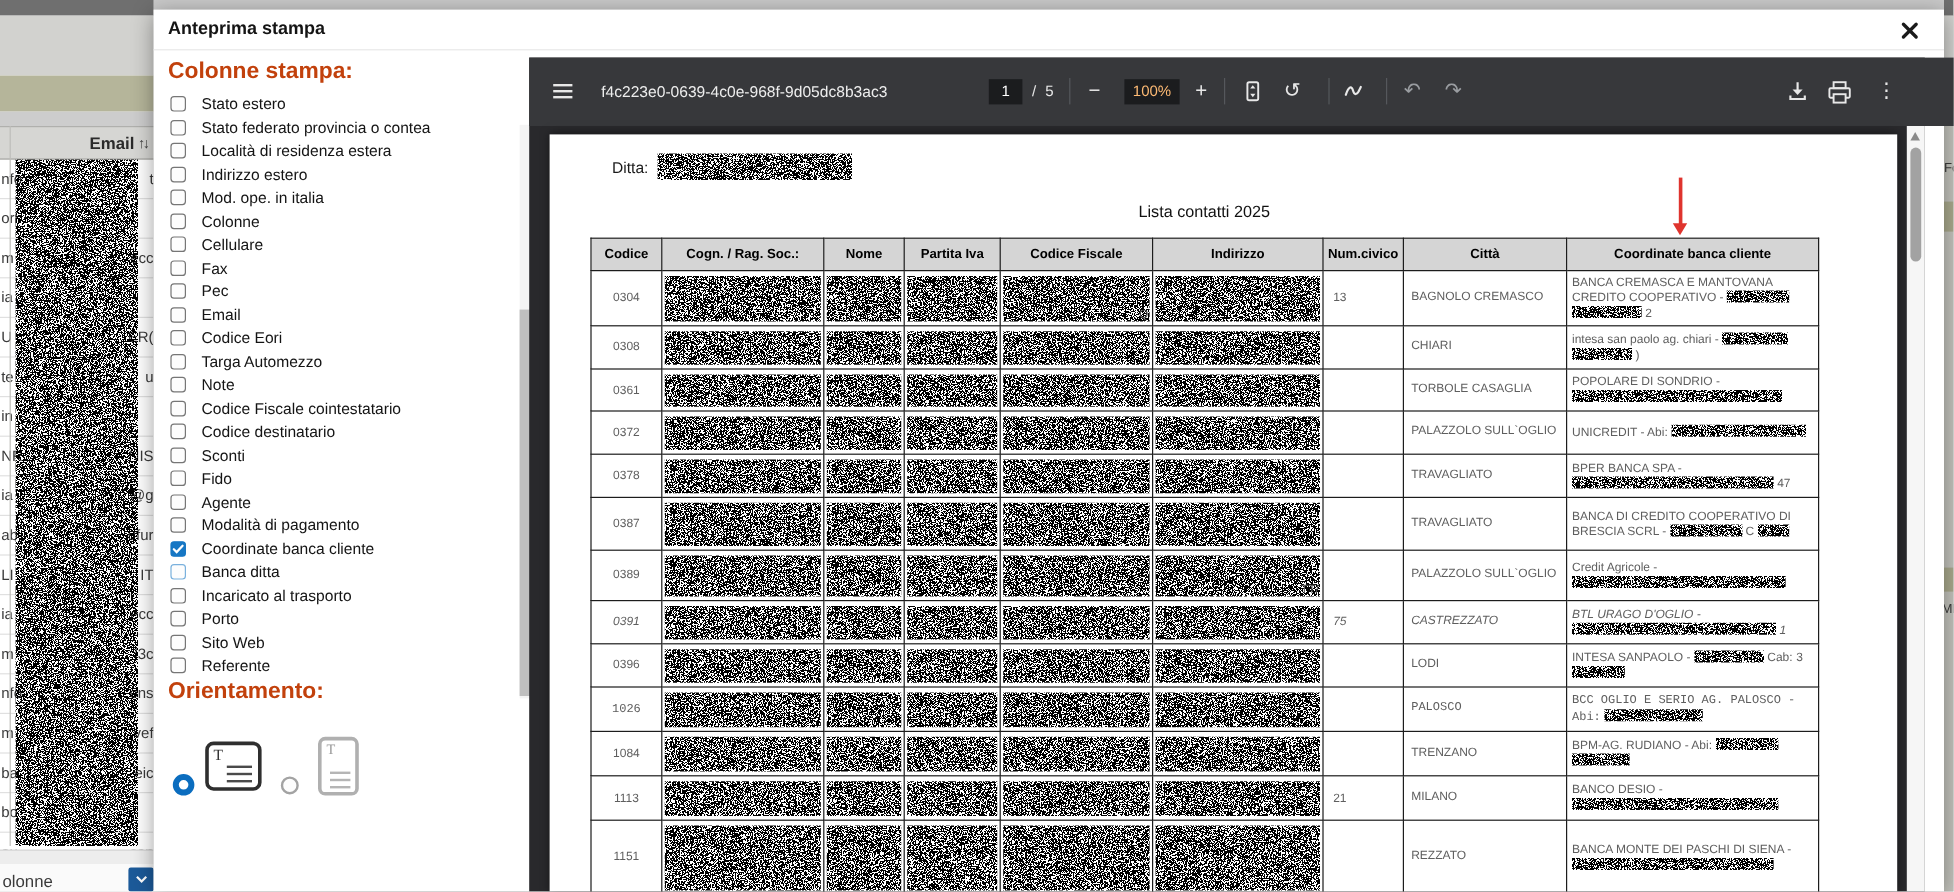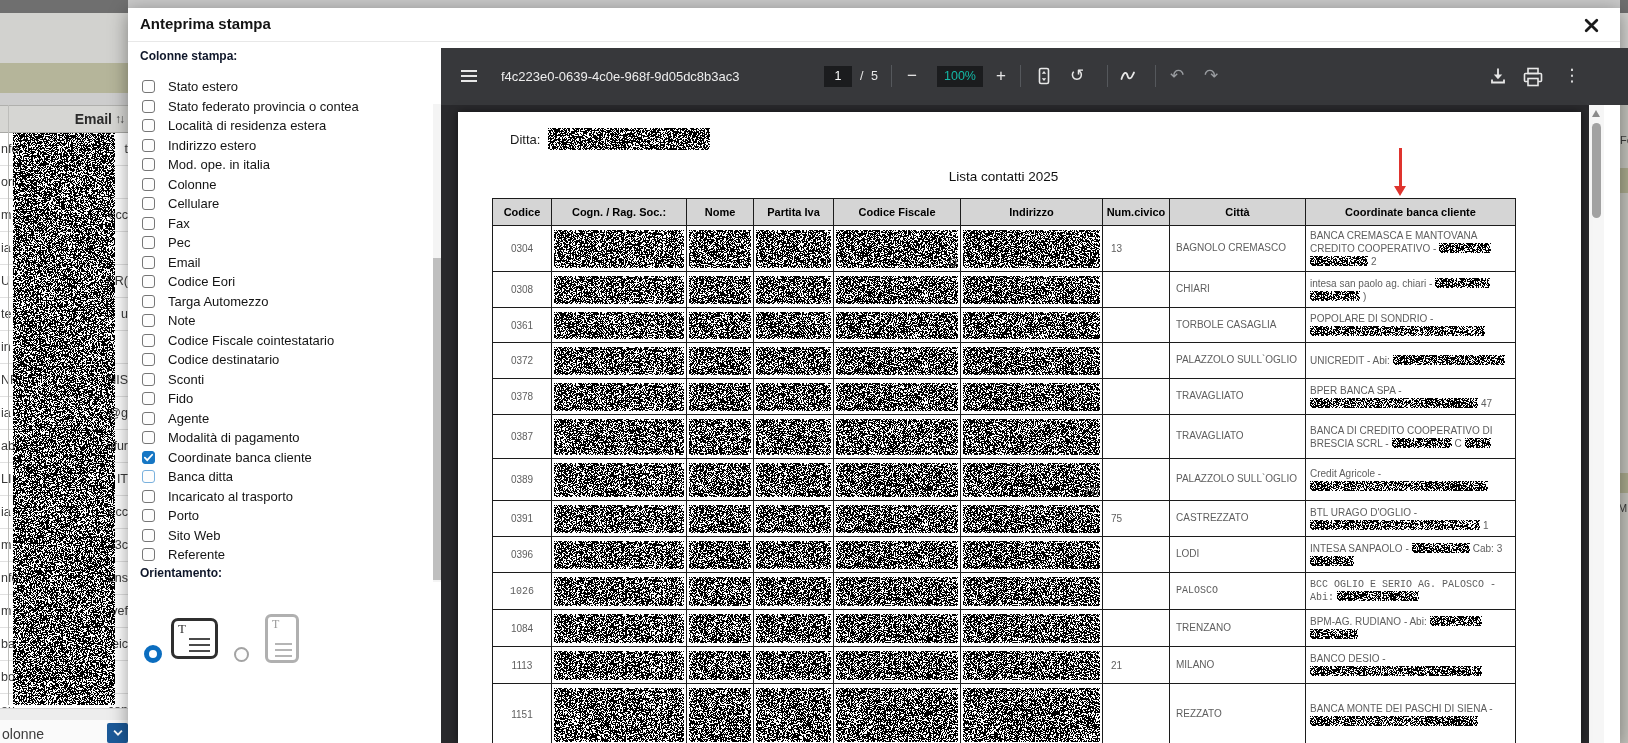--- a/index.html
+++ b/index.html
@@ -38,21 +38,21 @@
   .bg-right .rb-k3 { position: absolute; left: 0; top: 473px; width: 8px; height: 20px; background: #abab8e; }
   .bg-right .rfrag1 { position: absolute; left: 0; top: 134px; font-size: 11px; color: #3b3b3b; }
   .bg-right .rfrag2 { position: absolute; left: -2px; top: 502px; font-size: 11px; color: #3b3b3b; }
 
   
   .dialog { position: absolute; left: 128px; top: 8px; width: 1492px; height: 735px; background: #fff;
             box-shadow: 0 4px 18px rgba(0,0,0,.4); z-index: 5; }
   .dlg-title { position: absolute; left: 12px; top: 7px; font-size: 15px; font-weight: bold; color: #141414; }
   .dlg-close { position: absolute; left: 1452px; top: 6px; width: 22px; height: 22px; display: flex; align-items: center; justify-content: center; cursor: pointer; }
   .dlg-sep { position: absolute; left: 0; top: 33px; width: 1492px; height: 1px; background: #e8e8e8; }
-  .panel-label { position: absolute; left: 12px; font-size: 12px; font-weight: bold; color: #0f172a; }
+  .panel-label { position: absolute; left: 12px; font-size: 19px; font-weight: bold; color: #c2410c; }
   #cb-list { position: absolute; left: 14px; top: 69px; width: 280px; }
   .cb-item { display: flex; align-items: center; height: 19.5px; cursor: default; }
   .cb-box { width: 13px; height: 13px; border: 1px solid #767676; border-radius: 3px; background: #fdfdfd;
             margin-right: 13px; flex: 0 0 13px; display: flex; align-items: center; justify-content: center; }
   .cb-box.checked { background: #1777c4; border-color: #1777c4; }
   .cb-box.focused { border-color: #7ab1dd; }
   .cb-label { font-size: 13px; font-weight: 400; color: #141414; white-space: nowrap; }
   .panel-sb-track { position: absolute; left: 305px; top: 96px; width: 9px; height: 478px; background: #f4f4f4; }
   .panel-sb-thumb { position: absolute; left: 305px; top: 250px; width: 9px; height: 322px; background: #bfbfbf; }
 
@@ -75,21 +75,21 @@
   .vtoolbar { position: absolute; left: 0; top: 0; width: 1218px; height: 57px; background: #37383b; }
   .hamburger { position: absolute; left: 20px; top: 22px; width: 16px; height: 12px; cursor: pointer; }
   .hamburger div { width: 16px; height: 2px; background: #e8e8e8; margin-bottom: 3px; }
   .fname { position: absolute; left: 60px; top: 21px; font-size: 13px; color: #ededed; }
   .pgbox { position: absolute; left: 383px; top: 18px; width: 28px; height: 21px; background: #1b1c1e; color: #fff;
            font-size: 12.5px; text-align: center; line-height: 21px; }
   .pgrest { position: absolute; left: 419px; top: 21px; font-size: 12.5px; color: #e8e8e8; letter-spacing: 2px; }
   .tbsep { position: absolute; top: 17px; width: 1px; height: 22px; background: #55585c; }
   .tb-ico { position: absolute; top: 16px; width: 22px; height: 24px; color: #e8e8e8; font-size: 17px; line-height: 24px;
             text-align: center; cursor: pointer; }
-  .zmbox { position: absolute; left: 496px; top: 18px; width: 46px; height: 21px; background: #1b1c1e; color: #14b8a6;
+  .zmbox { position: absolute; left: 496px; top: 18px; width: 46px; height: 21px; background: #1b1c1e; color: #fdba74;
            font-size: 12.5px; text-align: center; line-height: 21px; }
   .tb-svg { position: absolute; top: 17px; cursor: pointer; }
   .dim { color: #9a9da1; }
 
   .vscroll { position: absolute; right: 0; top: 57px; width: 15px; height: 638px; background: #f6f6f6; }
   .vscroll .arrow-up { position: absolute; left: 3px; top: 5px; width: 0; height: 0;
                        border-left: 4.5px solid transparent; border-right: 4.5px solid transparent; border-bottom: 7px solid #8a8a8a; }
   .vscroll .thumb { position: absolute; left: 3px; top: 18px; width: 9px; height: 95px; background: #a2a2a2; border-radius: 5px; }
 
   .page { position: absolute; left: 17px; top: 64px; width: 1123px; height: 631px; background: #fff; box-shadow: 0 0 8px rgba(0,0,0,.55); }
@@ -771,21 +771,21 @@
                   </svg>
                   <span class="sfx">TT/</span>
                 </div>
               </td>
               <td class="tc-civico"></td>
               <td class="tc-citta">PALAZZOLO SULL`OGLIO</td>
               <td class="tc-banca"><span class="bseg">Credit Agricole  -</span><span class="bred" style="width: 178px;"><svg width="100%" height="100%" preserveAspectRatio="none">
                     <rect width="100%" height="100%" filter="url(#nz)"></rect>
                   </svg></span></td>
             </tr>
-            <tr style="height: 36px;">
+            <tr style="height: 36px; font-style: italic;">
               <td class="tc-codice">0391</td>
               <td class="td-red">
                 <div class="redwrap" style="height: 28px;">
                   <svg width="100%" height="100%" preserveAspectRatio="none">
                     <rect width="100%" height="100%" filter="url(#nz)"></rect>
                   </svg>
                 </div>
               </td>
               <td class="td-red">
                 <div class="redwrap" style="height: 28px;">

